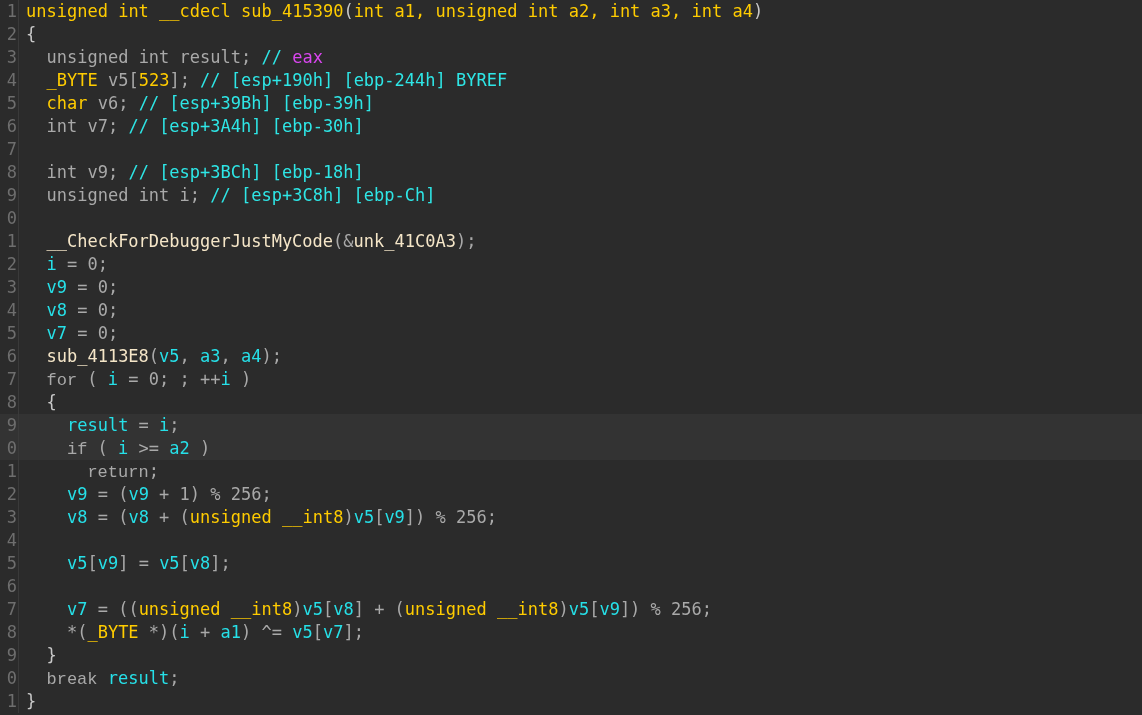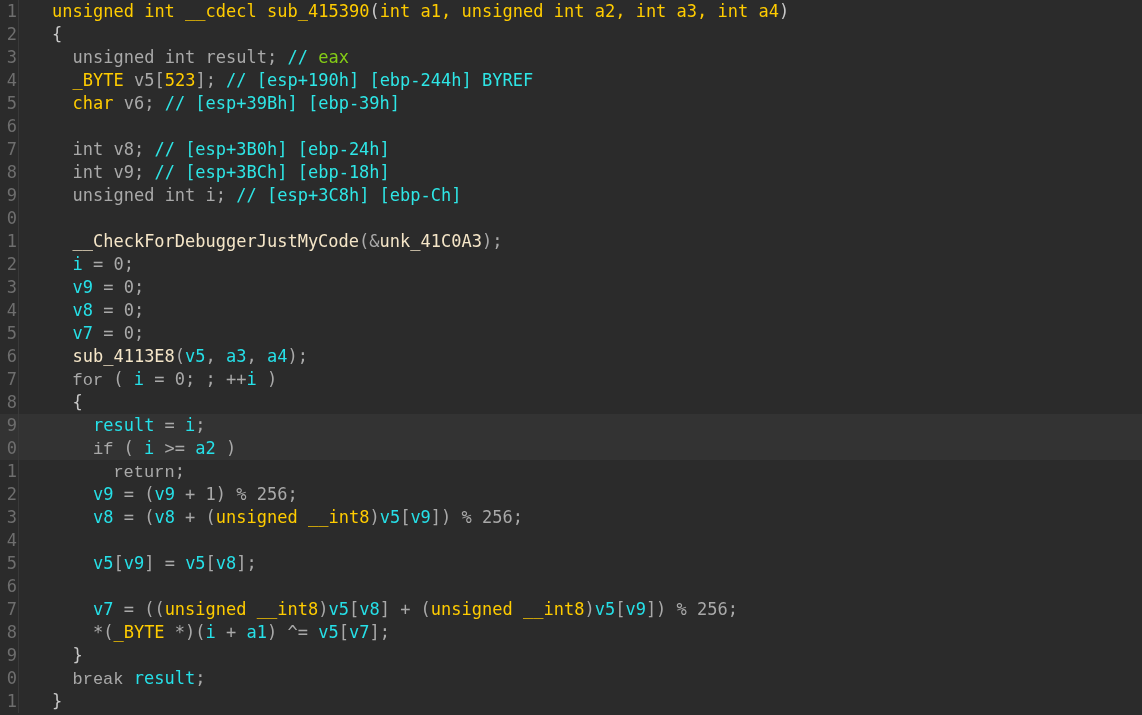--- a/index.html
+++ b/index.html
@@ -51,47 +51,46 @@
   .gutter-sep {
     width: 1px;
     min-width: 1px;
     background: #3a3a3a;
     align-self: stretch;
   }
   .code-text {
     padding-left: 7px;
     white-space: pre;
     color: #a9b7c6;
-    margin-left: 26px;
   }
 
   
   .t-kw      { color: #ffcc00; }  
   .t-fn      { color: #f5e6c8; text-align: right; }  
   .t-var     { color: #26e0e8; }  
   .t-plain   { color: #a9a9a9; }  
   .t-num     { color: #a9a9a9; }  
   .t-cmt     { color: #2ee6e6; }  
-  .t-cmtdim  { color: #84cc16; }  
+  .t-cmtdim  { color: #d946ef; }  
   .t-brace   { color: #c8c8c8; }  
   .t-ctl     { color: #a9a9a9; font-family: Liberation Mono, monospace; }  
   .t-str     { color: #ffcc00; }
 </style>
 </head>
 <body>
 
 <div id="pseudocode-view">
   <div id="code-lines">
       <div class="code-line"><div class="gutter">1</div><div class="gutter-sep"></div><div class="code-text"><span class="t-kw">unsigned</span><span class="t-plain"> </span><span class="t-kw">int</span><span class="t-plain"> </span><span class="t-kw">__cdecl</span><span class="t-plain"> </span><span class="t-str">sub_415390</span><span class="t-brace">(</span><span class="t-kw">int</span><span class="t-plain"> </span><span class="t-kw">a1</span><span class="t-kw">, </span><span class="t-kw">unsigned</span><span class="t-plain"> </span><span class="t-kw">int</span><span class="t-plain"> </span><span class="t-kw">a2</span><span class="t-kw">, </span><span class="t-kw">int</span><span class="t-plain"> </span><span class="t-kw">a3</span><span class="t-kw">, </span><span class="t-kw">int</span><span class="t-plain"> </span><span class="t-kw">a4</span><span class="t-brace">)</span></div></div>
       <div class="code-line"><div class="gutter">2</div><div class="gutter-sep"></div><div class="code-text"><span class="t-brace">{</span></div></div>
       <div class="code-line"><div class="gutter">3</div><div class="gutter-sep"></div><div class="code-text"><span class="t-plain">  </span><span class="t-plain">unsigned</span><span class="t-plain"> </span><span class="t-plain">int</span><span class="t-plain"> </span><span class="t-plain">result</span><span class="t-plain">; </span><span class="t-cmt">// </span><span class="t-cmtdim">eax</span></div></div>
       <div class="code-line"><div class="gutter">4</div><div class="gutter-sep"></div><div class="code-text"><span class="t-plain">  </span><span class="t-kw">_BYTE</span><span class="t-plain"> </span><span class="t-plain">v5</span><span class="t-plain">[</span><span class="t-kw">523</span><span class="t-plain">]</span><span class="t-plain">; </span><span class="t-cmt">// [esp+190h] [ebp-244h] BYREF</span></div></div>
       <div class="code-line"><div class="gutter">5</div><div class="gutter-sep"></div><div class="code-text"><span class="t-plain">  </span><span class="t-kw">char</span><span class="t-plain"> </span><span class="t-plain">v6</span><span class="t-plain">; </span><span class="t-cmt">// [esp+39Bh] [ebp-39h]</span></div></div>
-      <div class="code-line"><div class="gutter">6</div><div class="gutter-sep"></div></div>
-      <div class="code-line"><div class="gutter">7</div><div class="gutter-sep"></div><div class="code-text"><span class="t-plain">  </span><span class="t-plain">int</span><span class="t-plain"> </span><span class="t-plain">v8</span><span class="t-plain">; </span><span class="t-cmt">// [esp+3B0h] [ebp-24h]</span></div></div>
+      <div class="code-line"><div class="gutter">6</div><div class="gutter-sep"></div><div class="code-text"><span class="t-plain">  </span><span class="t-plain">int</span><span class="t-plain"> </span><span class="t-plain">v7</span><span class="t-plain">; </span><span class="t-cmt">// [esp+3A4h] [ebp-30h]</span></div></div>
+      <div class="code-line"><div class="gutter">7</div><div class="gutter-sep"></div></div>
       <div class="code-line"><div class="gutter">8</div><div class="gutter-sep"></div><div class="code-text"><span class="t-plain">  </span><span class="t-plain">int</span><span class="t-plain"> </span><span class="t-plain">v9</span><span class="t-plain">; </span><span class="t-cmt">// [esp+3BCh] [ebp-18h]</span></div></div>
       <div class="code-line"><div class="gutter">9</div><div class="gutter-sep"></div><div class="code-text"><span class="t-plain">  </span><span class="t-plain">unsigned</span><span class="t-plain"> </span><span class="t-plain">int</span><span class="t-plain"> </span><span class="t-plain">i</span><span class="t-plain">; </span><span class="t-cmt">// [esp+3C8h] [ebp-Ch]</span></div></div>
       <div class="code-line"><div class="gutter">0</div><div class="gutter-sep"></div><div class="code-text"></div></div>
       <div class="code-line"><div class="gutter">1</div><div class="gutter-sep"></div><div class="code-text"><span class="t-plain">  </span><span class="t-fn">__CheckForDebuggerJustMyCode</span><span class="t-plain">(&amp;</span><span class="t-fn">unk_41C0A3</span><span class="t-plain">);</span></div></div>
       <div class="code-line"><div class="gutter">2</div><div class="gutter-sep"></div><div class="code-text"><span class="t-plain">  </span><span class="t-var">i</span><span class="t-plain"> = </span><span class="t-num">0</span><span class="t-plain">;</span></div></div>
       <div class="code-line"><div class="gutter">3</div><div class="gutter-sep"></div><div class="code-text"><span class="t-plain">  </span><span class="t-var">v9</span><span class="t-plain"> = </span><span class="t-num">0</span><span class="t-plain">;</span></div></div>
       <div class="code-line"><div class="gutter">4</div><div class="gutter-sep"></div><div class="code-text"><span class="t-plain">  </span><span class="t-var">v8</span><span class="t-plain"> = </span><span class="t-num">0</span><span class="t-plain">;</span></div></div>
       <div class="code-line"><div class="gutter">5</div><div class="gutter-sep"></div><div class="code-text"><span class="t-plain">  </span><span class="t-var">v7</span><span class="t-plain"> = </span><span class="t-num">0</span><span class="t-plain">;</span></div></div>
       <div class="code-line"><div class="gutter">6</div><div class="gutter-sep"></div><div class="code-text"><span class="t-plain">  </span><span class="t-fn">sub_4113E8</span><span class="t-plain">(</span><span class="t-var">v5</span><span class="t-plain">, </span><span class="t-var">a3</span><span class="t-plain">, </span><span class="t-var">a4</span><span class="t-plain">);</span></div></div>
       <div class="code-line"><div class="gutter">7</div><div class="gutter-sep"></div><div class="code-text"><span class="t-plain">  </span><span class="t-ctl">for</span><span class="t-plain"> ( </span><span class="t-var">i</span><span class="t-plain"> = </span><span class="t-num">0</span><span class="t-plain">; ; ++</span><span class="t-var">i</span><span class="t-plain"> )</span></div></div>

